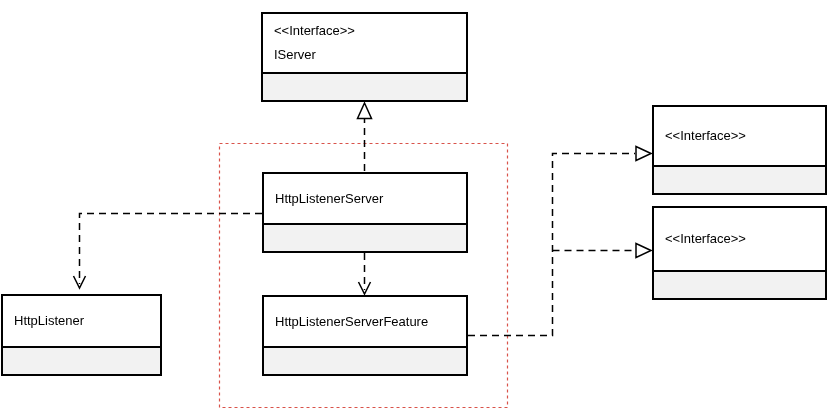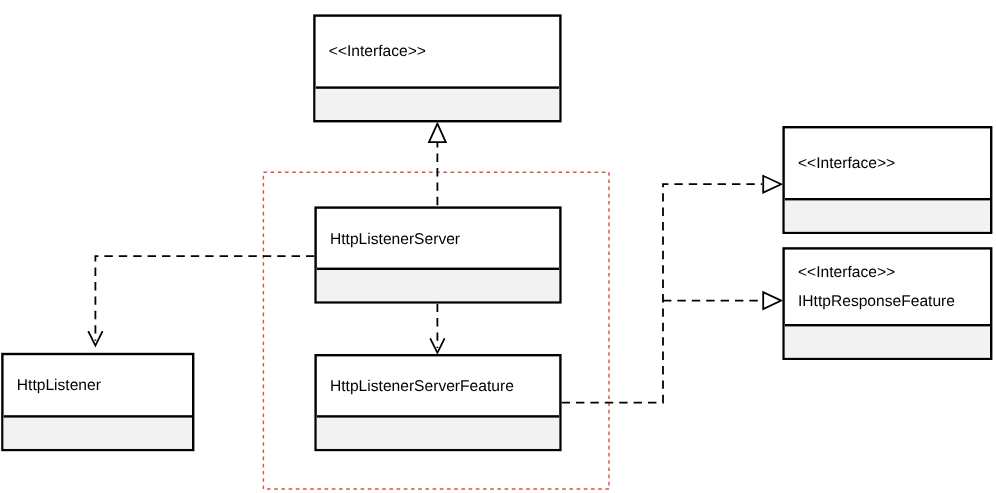--- a/index.html
+++ b/index.html
@@ -86,20 +86,21 @@
 
     <g stroke="#000000" stroke-width="1.5">
       <path d="M552.5,250.5 L635,250.5" stroke-dasharray="7,5"></path>
       <polygon points="651,250.5 636,243.5 636,257.5" fill="#ffffff"></polygon>
     </g>
   </svg>
 
   <div class="uml-node" id="node-iserver">
     <div class="node-header">
       <span>&lt;&lt;Interface&gt;&gt;</span>
+      <span>IServer</span>
     </div>
     <div class="node-compartment"></div>
   </div>
 
   <div class="uml-node" id="node-httplistenerserver">
     <div class="node-header">
       <span>HttpListenerServer</span>
     </div>
     <div class="node-compartment"></div>
   </div>
@@ -121,18 +122,17 @@
   <div class="uml-node" id="node-ihttprequestfeature">
     <div class="node-header">
       <span>&lt;&lt;Interface&gt;&gt;</span>
     </div>
     <div class="node-compartment"></div>
   </div>
 
   <div class="uml-node" id="node-ihttpresponsefeature">
     <div class="node-header">
       <span>&lt;&lt;Interface&gt;&gt;</span>
-      <span>IHttpResponseFeature</span>
     </div>
     <div class="node-compartment"></div>
   </div>
 
 </div>
 
 </body></html>

